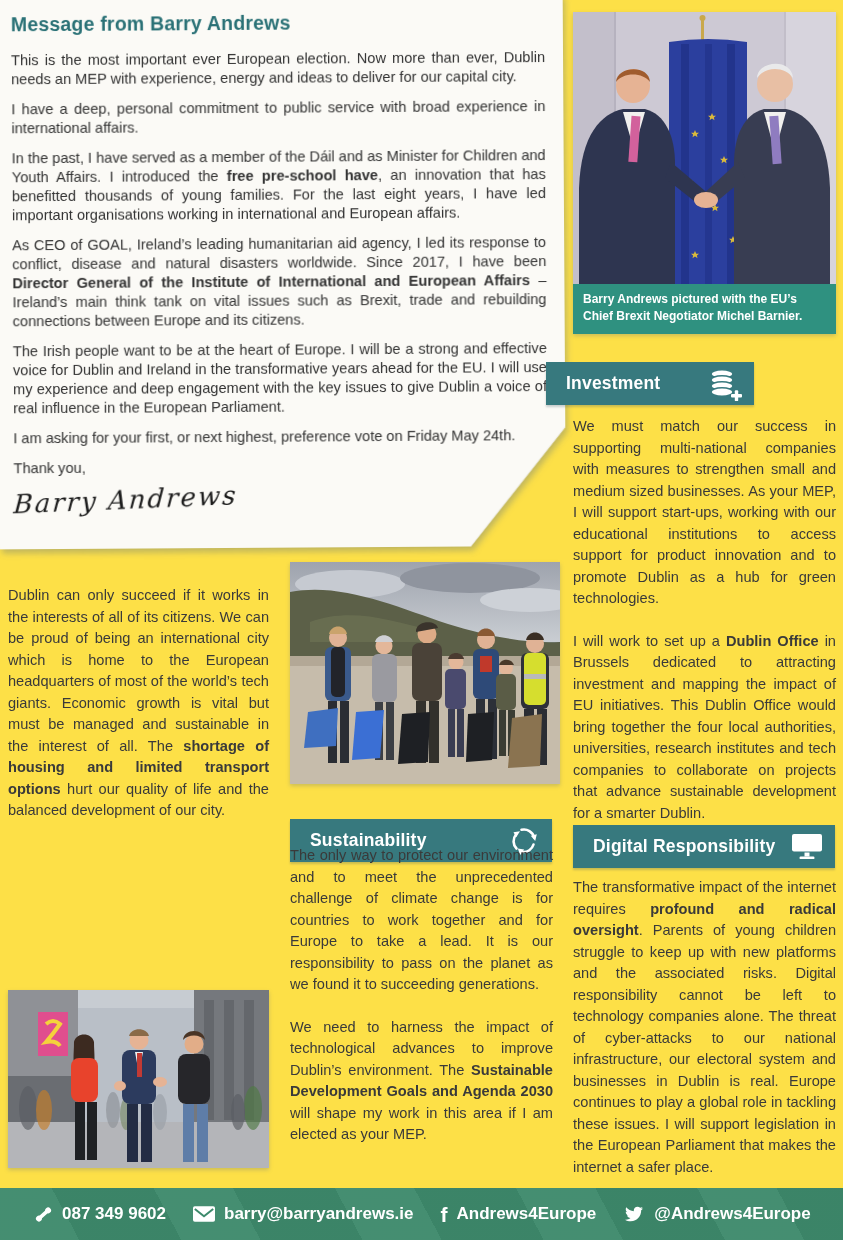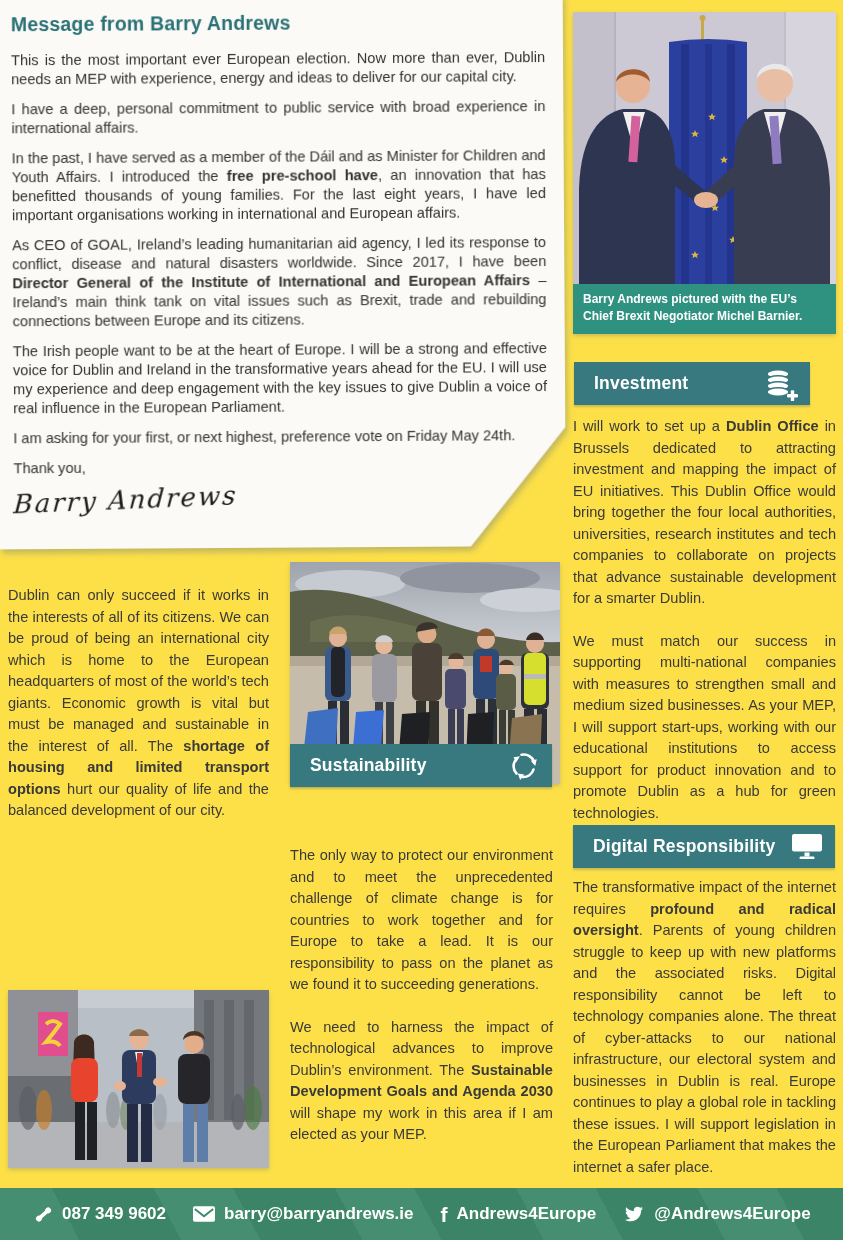--- a/index.html
+++ b/index.html
@@ -115,38 +115,38 @@
         <rect x="198" y="104" width="9" height="48" fill="#8f7cc0" transform="rotate(-4 202 128)"></rect>
         <circle cx="202" cy="72" r="18" fill="#e8bfa4"></circle>
         <path d="M184 66 C185 48 219 46 220 66 C212 54 192 54 184 66 Z" fill="#e9e9ea"></path>
         <path d="M165 150 L128 184 L136 196 L172 166 Z" fill="#383d52"></path>
       </g>
       <ellipse cx="133" cy="188" rx="12" ry="8" fill="#e6b394"></ellipse>
     </svg>
     <div class="caption">Barry Andrews pictured with the EU’s Chief Brexit Negotiator Michel Barnier.</div>
   </div>
 
-  <div class="hdr" style="left:574px; top:362px; width:236px;">
+  <div class="hdr" style="left:546px; top:362px; width:208px;">
     <span class="t">Investment</span>
     <svg width="34" height="34" viewBox="0 0 34 34">
       <g fill="#fff" stroke="#37797e" stroke-width="1.6">
         <ellipse cx="14" cy="7" rx="11" ry="4.2"></ellipse>
         <ellipse cx="14" cy="13" rx="11" ry="4.2"></ellipse>
         <ellipse cx="14" cy="19" rx="11" ry="4.2"></ellipse>
         <ellipse cx="14" cy="25" rx="11" ry="4.2"></ellipse>
       </g>
       <g fill="#fff">
         <rect x="23" y="27" width="11" height="3.4" rx="1"></rect>
         <rect x="26.8" y="23.2" width="3.4" height="11" rx="1"></rect>
       </g>
     </svg>
   </div>
   <div class="tb" style="left:573px; top:416px; width:263px;">
+    <p><span>We must match our success in supporting multi-national companies with measures to strengthen small and medium sized businesses. As your MEP, I will support start-ups, working with our educational institutions to access support for product innovation and to promote Dublin as a hub for green technologies.</span></p>
     <p><span>I will work to set up a </span><span class="b">Dublin Office</span><span> in Brussels dedicated to attracting investment and mapping the impact of EU initiatives. This Dublin Office would bring together the four local authorities, universities, research institutes and tech companies to collaborate on projects that advance sustainable development for a smarter Dublin.</span></p>
-    <p><span>We must match our success in supporting multi-national companies with measures to strengthen small and medium sized businesses. As your MEP, I will support start-ups, working with our educational institutions to access support for product innovation and to promote Dublin as a hub for green technologies.</span></p>
   </div>
 
   <div class="hdr" style="left:573px; top:825px; width:262px;">
     <span class="t">Digital Responsibility</span>
     <svg width="32" height="27" viewBox="0 0 32 27">
       <g fill="#fff">
         <rect x="1" y="1" width="30" height="17.5" rx="2"></rect>
         <rect x="13.5" y="19.5" width="5" height="4"></rect>
         <rect x="8.5" y="23.5" width="15" height="2.6" rx="1.2"></rect>
       </g>
@@ -227,21 +227,21 @@
         <rect x="231" y="91" width="28" height="56" rx="6" fill="#2e3038"></rect>
         <rect x="234" y="91" width="22" height="52" rx="5" fill="#d6de2e"></rect>
         <rect x="234" y="112" width="22" height="5" fill="#b9b9b9"></rect>
         <rect x="234" y="147" width="10" height="56" fill="#2a2d33"></rect>
           <rect x="247" y="147" width="10" height="56" fill="#2a2d33"></rect>
         <polygon points="222,156 252,152 250,204 218,206" fill="#8a7350"></polygon>
       </g>
     </svg>
   </div>
 
-  <div class="hdr" style="left:290px; top:744px; width:262px;gap:48px;">
+  <div class="hdr" style="left:290px; top:819px; width:262px;gap:48px;">
     <span class="t">Sustainability</span>
     <svg width="32" height="32" viewBox="0 0 32 32">
       <g stroke="#fff" stroke-width="2.6" fill="none" stroke-linecap="round">
         <path d="M8.5 23.5 A10.5 10.5 0 0 1 8 9.5"></path>
         <path d="M13.5 4.8 A10.5 10.5 0 0 1 26.2 12.5"></path>
         <path d="M25.5 19.5 A10.5 10.5 0 0 1 14.5 27"></path>
       </g>
       <g fill="#fff">
         <polygon points="5.5,7.2 12,6.2 8.2,12.2"></polygon>
         <polygon points="28.8,9.2 27.2,16 22.8,10.8"></polygon>

